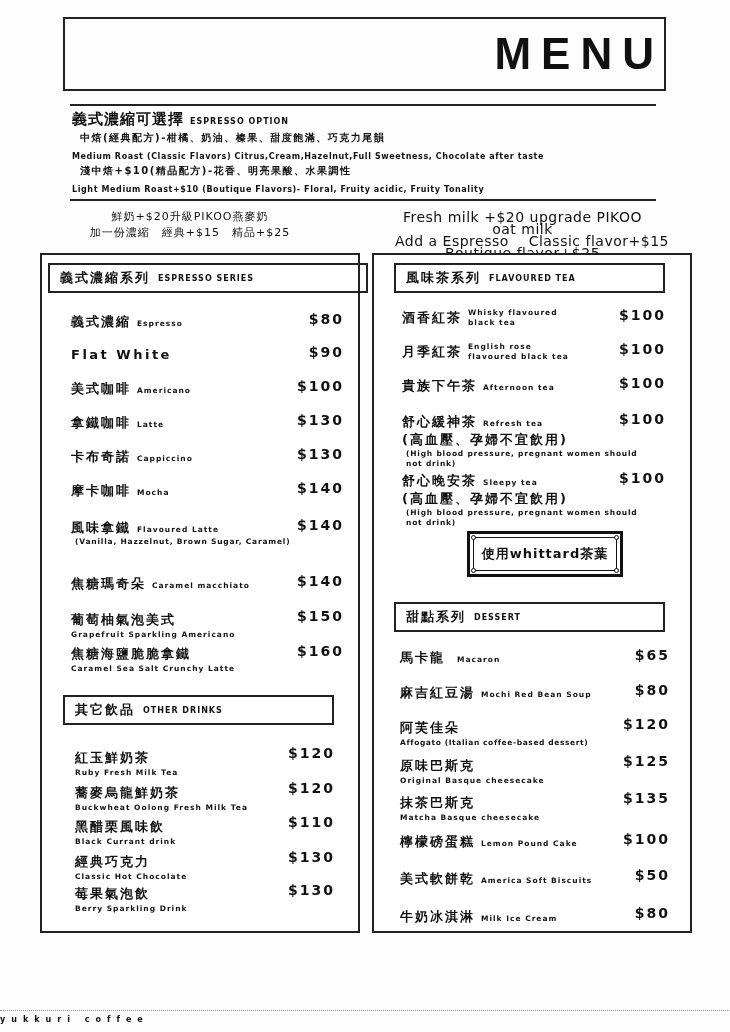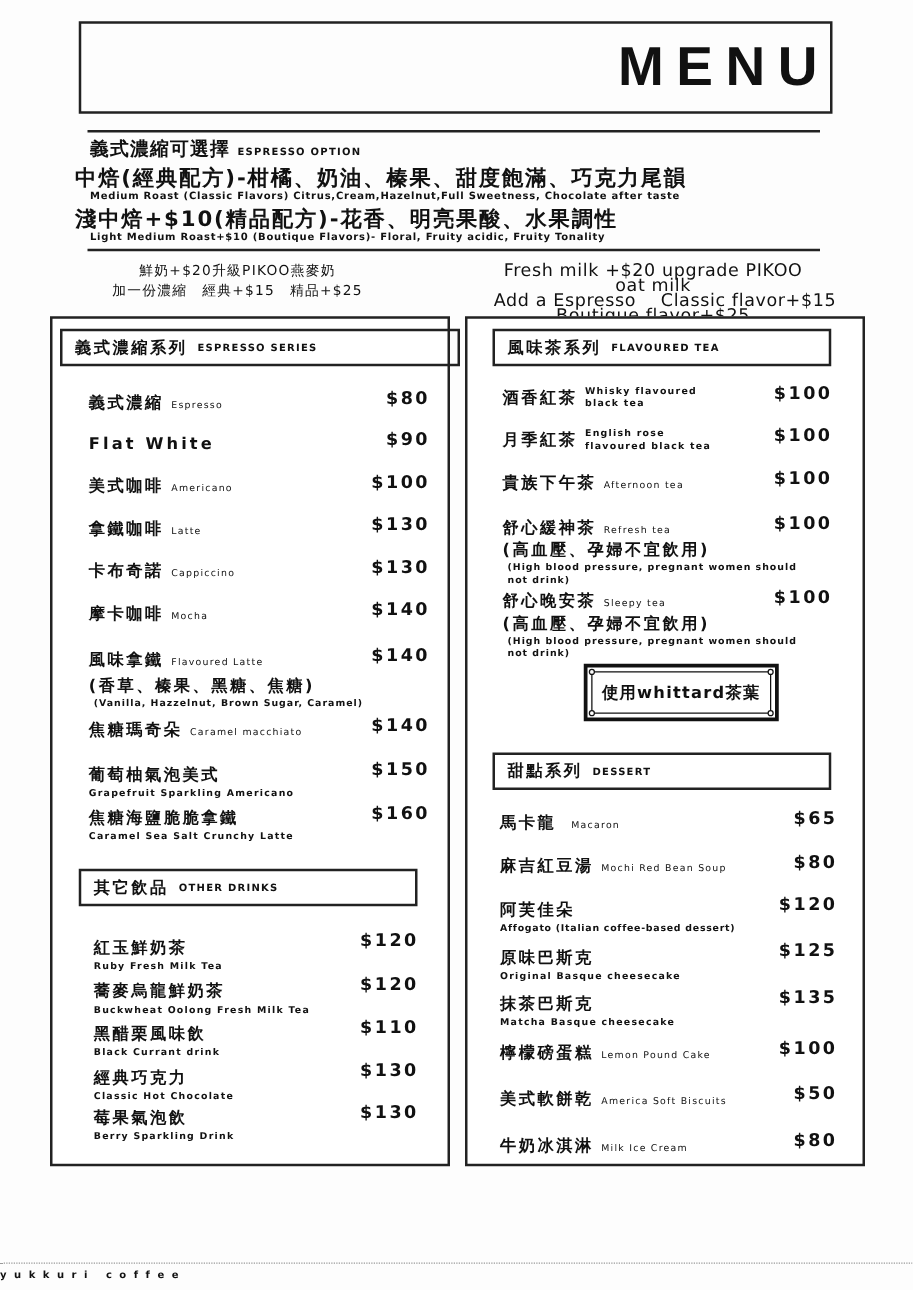--- a/index.html
+++ b/index.html
@@ -11,35 +11,35 @@
   .title-box {
     position: absolute; left: 63px; top: 17px; width: 603px; height: 74px;
     border: 2px solid #222; display: flex; align-items: center; justify-content: flex-end;
   }
   .title-box span {
     font-size: 44px; font-weight: bold; letter-spacing: 10px; font-family: "Liberation Sans", sans-serif;
   }
   .rule { position: absolute; left: 70px; width: 586px; height: 2px; background: #222; }
   .opt-head { position: absolute; left: 72px; top: 110px; font-size: 15px; font-weight: bold; letter-spacing: 1px; }
   .opt-head small { font-size: 8px; letter-spacing: 1px; margin-left: 6px; }
-  .opt-line { position: absolute; left: 60px; font-size: 17px; font-weight: bold; letter-spacing: 1.5px; }
+  .opt-line { position: absolute; left: 80px; font-size: 10px; font-weight: bold; letter-spacing: 1.5px; }
   .opt-sub { position: absolute; left: 72px; font-size: 8px; font-weight: bold; letter-spacing: 0.6px; }
   .addon-zh { position: absolute; left: 70px; width: 240px; text-align: center; font-size: 11px; line-height: 16px; letter-spacing: 1px; }
   .addon-en { position: absolute; left: 395px; width: 255px; text-align: center; font-size: 14px; line-height: 12px; letter-spacing: 0.5px; }
 
   .panel { position: absolute; border: 2px solid #222; background: #fff; }
   .sec-head {
     position: absolute; border: 2px solid #222; height: 30px;
     display: flex; align-items: center; padding-left: 10px;
     font-size: 13px; font-weight: bold; letter-spacing: 2px;
   }
   .sec-head small { font-size: 8px; letter-spacing: 1px; margin-left: 8px; }
   .item { position: absolute; }
   .item .zh { font-size: 13px; font-weight: bold; letter-spacing: 2px; }
-  .item .en { font-size: 7.5px; font-weight: normal; letter-spacing: 1px; margin-left: 6px; }
+  .item .en { font-size: 7.5px; font-weight: bold; letter-spacing: 1px; margin-left: 6px; }
   .item .en2 { font-size: 7.5px; font-weight: bold; letter-spacing: 1px; display: block; margin-top: 1px; }
   .item .note { font-size: 13px; font-weight: bold; letter-spacing: 2px; display: block; }
   .item .noteen { font-size: 7.5px; font-weight: bold; letter-spacing: 0.8px; display: block; line-height: 10px; }
   .price { position: absolute; font-size: 14px; font-weight: bold; letter-spacing: 2px; text-align: right; }
   .en-stack { display: inline-block; font-size: 7.5px; font-weight: bold; letter-spacing: 1px; line-height: 10px; vertical-align: middle; margin-left: 6px; }
 
   .badge {
     position: absolute; left: 467px; top: 531px; width: 156px; height: 46px;
     border: 3px solid #111; padding: 3px;
   }
@@ -98,21 +98,20 @@
 <div class="price" style="right:386px;top:412px">$130</div>
 
 <div class="item" style="left:71px;top:446px"><span class="zh">卡布奇諾</span><span class="en">Cappiccino</span></div>
 <div class="price" style="right:386px;top:446px">$130</div>
 
 <div class="item" style="left:71px;top:480px"><span class="zh">摩卡咖啡</span><span class="en">Mocha</span></div>
 <div class="price" style="right:386px;top:480px">$140</div>
 
 <div class="item" style="left:71px;top:517px">
   <span class="zh">風味拿鐵</span><span class="en">Flavoured Latte</span>
-  <span class="note" style="margin-top:3px">(香草、榛果、黑糖、焦糖)</span>
   <span class="noteen" style="margin-left:4px">(Vanilla, Hazzelnut, Brown Sugar, Caramel)</span>
 </div>
 <div class="price" style="right:386px;top:517px">$140</div>
 
 <div class="item" style="left:71px;top:573px"><span class="zh">焦糖瑪奇朵</span><span class="en">Caramel macchiato</span></div>
 <div class="price" style="right:386px;top:573px">$140</div>
 
 <div class="item" style="left:71px;top:609px"><span class="zh">葡萄柚氣泡美式</span><span class="en2">Grapefruit Sparkling Americano</span></div>
 <div class="price" style="right:386px;top:608px">$150</div>
 

